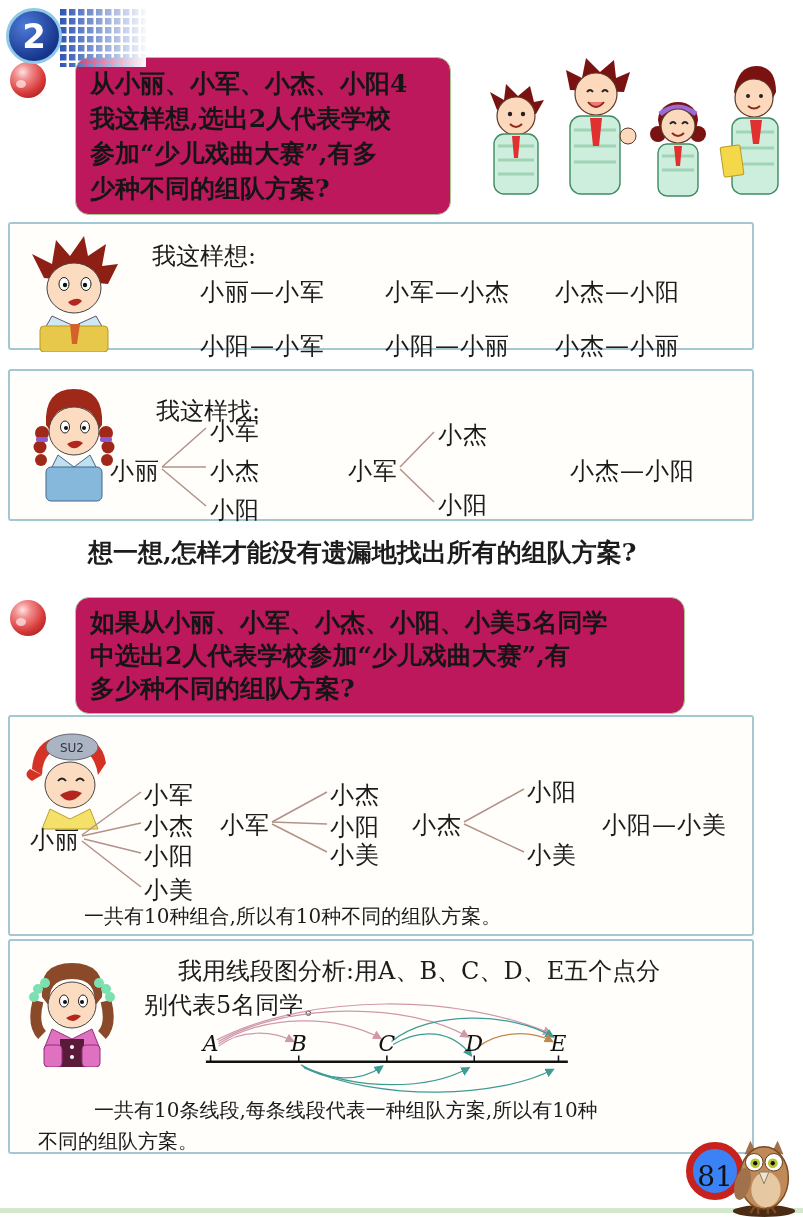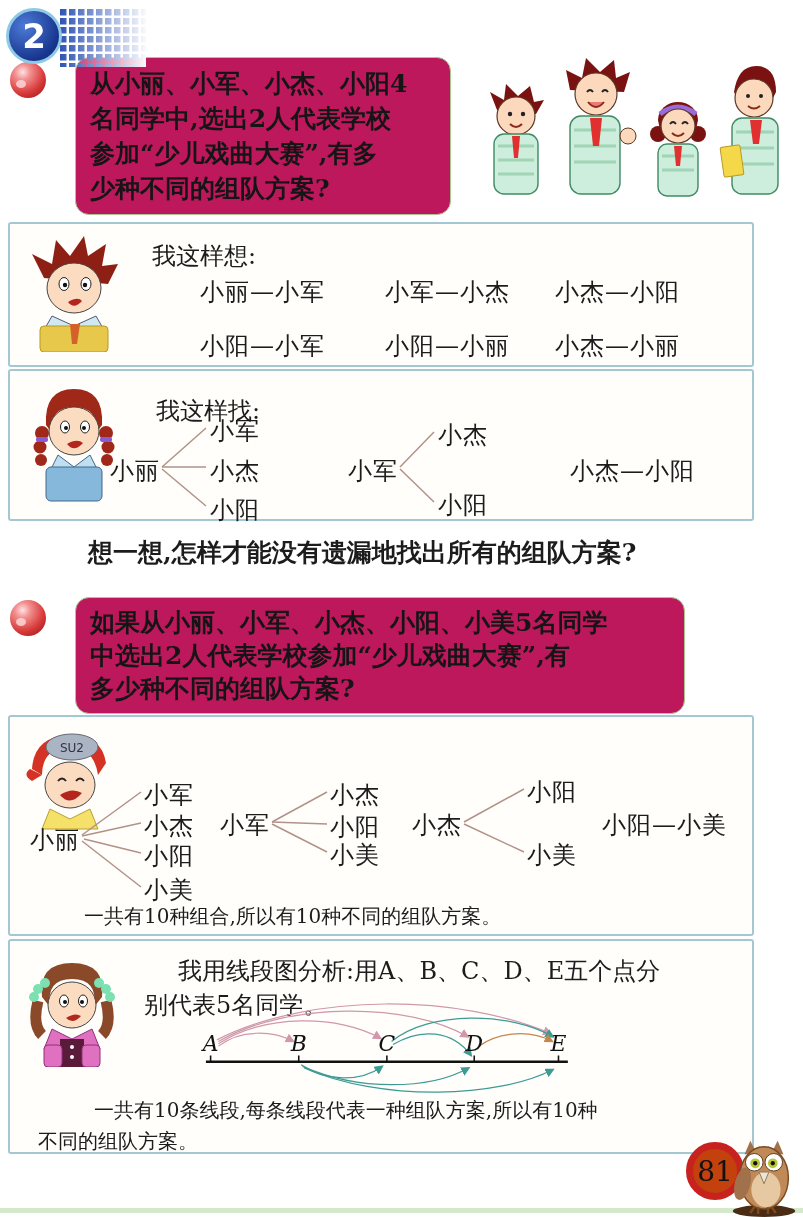--- a/index.html
+++ b/index.html
@@ -26,38 +26,38 @@
     padding:8px 14px;font-weight:bold;color:#151515;}
   #green1{left:75px;top:57px;width:346px;font-size:25px;line-height:35px;}
   #green2{left:75px;top:597px;width:580px;font-size:25px;line-height:33px;}
 
   
   #think-line{position:absolute;left:88px;top:536px;font-size:25px;font-weight:bold;}
 
   
   .panel{position:absolute;left:8px;width:746px;box-sizing:border-box;background:#fffefb;
     border:2px solid #a3c8d2;border-radius:3px;}
-  #panel1{top:222px;height:145px;}
+  #panel1{top:222px;height:128px;}
   #panel2{top:369px;height:152px;}
   #panel3{top:715px;height:221px;}
   #panel4{top:939px;height:215px;}
 
   .p-label{position:absolute;font-size:24px;white-space:nowrap;}
   .node,.pair{position:absolute;font-size:24px;white-space:nowrap;letter-spacing:1px;}
   .overlay{position:absolute;left:0;top:0;pointer-events:none;}
   .avatar{position:absolute;}
   .conclusion{position:absolute;font-size:20px;white-space:nowrap;}
 
   
   #panel1 .r1{top:52px;} #panel1 .r2{top:106px;}
   .c1{left:190px;} .c2{left:375px;} .c3{left:545px;}
 
   
   #page-number{position:absolute;left:686px;top:1142px;width:58px;height:58px;border-radius:50%;
-    border:7px solid #c8221f;background:#c2410c;box-sizing:border-box;display:flex;align-items:center;
+    border:7px solid #c8221f;background:#3b82f6;box-sizing:border-box;display:flex;align-items:flex-end;
     justify-content:center;font-family:"DejaVu Serif",serif;font-size:28px;color:#111;z-index:4;}
   #owl{position:absolute;left:725px;top:1128px;z-index:5;}
   #bottom-strip{position:absolute;left:0;bottom:4px;width:803px;height:5px;background:#d4e8cc;}
 </style>
 </head>
 <body>
 
 <div id="page">
 
   <div id="badge-circle">
@@ -75,21 +75,21 @@
         </linearGradient>
       </defs>
       <rect width="86" height="58" fill="url(#mos)"></rect>
       <rect width="86" height="58" fill="url(#fade)"></rect>
     </svg>
   </div>
 
   <div id="bullet1" class="sphere"></div>
   <div id="green1" class="greenbox">
     <div>从小丽、小军、小杰、小阳4</div>
-    <div>名同学中,选出2人代表学校</div>
+    <div>我这样想,选出2人代表学校</div>
     <div>参加“少儿戏曲大赛”,有多</div>
     <div>少种不同的组队方案?</div>
   </div>
 
   <svg style="position:absolute;left:452px;top:50px;" width="350" height="168" viewBox="0 0 350 168">
 
     <g>
       <path d="M45,60 L38,42 52,50 54,34 66,46 78,36 82,52 92,50 84,64 Z" fill="#7a1212"></path>
       <circle cx="64" cy="66" r="19" fill="#fcd9bd" stroke="#5a3a26" stroke-width="1.2"></circle>
       <circle cx="58" cy="64" r="2.2" fill="#222"></circle>

